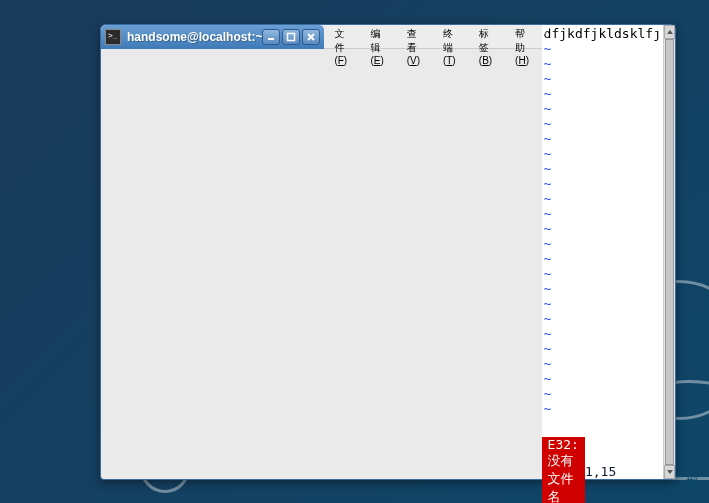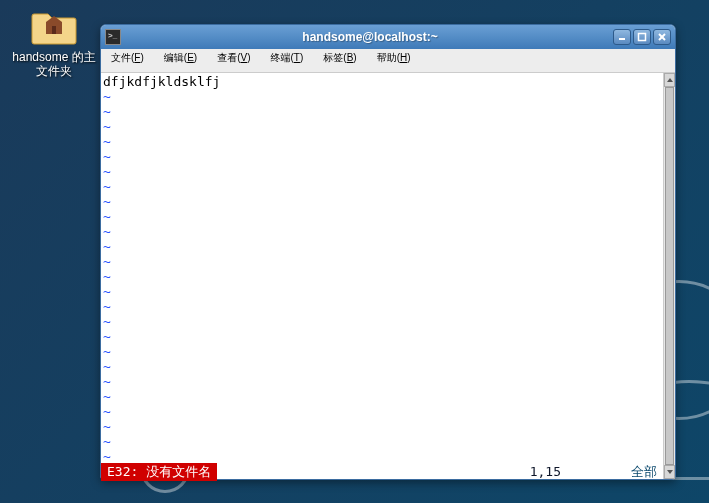--- a/index.html
+++ b/index.html
@@ -29,21 +29,21 @@
 
 .window {
   position: absolute;
   left: 100px; top: 24px;
   width: 576px;
   height: 456px;
   border: 1px solid #3b6ca0;
   border-radius: 6px 6px 4px 4px;
   box-shadow: 0 3px 10px rgba(0,0,0,0.4);
   background: #eaeaea;
-  display: flex; flex-direction: column;
+  display: flex; flex-direction: row;
 }
 .titlebar {
   height: 24px;
   background: linear-gradient(#6a9fd4, #3e7ab8);
   border-radius: 5px 5px 0 0;
   display: flex; align-items: center;
   padding: 0 4px;
   color: #fff;
   font-size: 12px;
   font-weight: bold;
@@ -117,30 +117,20 @@
 </style>
 </head>
 <body>
 
 <div class="swirl swirl-1"></div>
 <div class="swirl swirl-2"></div>
 <div class="swirl swirl-3"></div>
 <div class="swirl swirl-4"></div>
 
 <div class="desktop-icons">
-  <div class="desktop-icon">
-    <div class="icon-box">
-      <svg class="folder-svg" viewBox="0 0 48 38">
-          <path d="M2 10 L2 34 Q2 36 4 36 L44 36 Q46 36 46 34 L46 12 Q46 10 44 10 L22 10 L18 6 L4 6 Q2 6 2 8 Z" fill="#f4d58a" stroke="#c89830"></path>
-          <path d="M16 14 L24 8 L32 14 L32 26 L16 26 Z" fill="#8a4a2a"></path>
-          <rect x="22" y="18" width="4" height="8" fill="#5a2a1a"></rect>
-        </svg>
-    </div>
-    <div class="label">handsome 的主文件夹</div>
-  </div>
 </div>
 
 <div class="window">
   <div class="titlebar">
     <div class="app-icon"></div>
     <div class="title">handsome@localhost:~</div>
     <div class="win-buttons">
       <div class="win-btn">
           <svg viewBox="0 0 10 10">
             <line x1="2" y1="7" x2="8" y2="7" stroke="#fff" stroke-width="2"></line>

